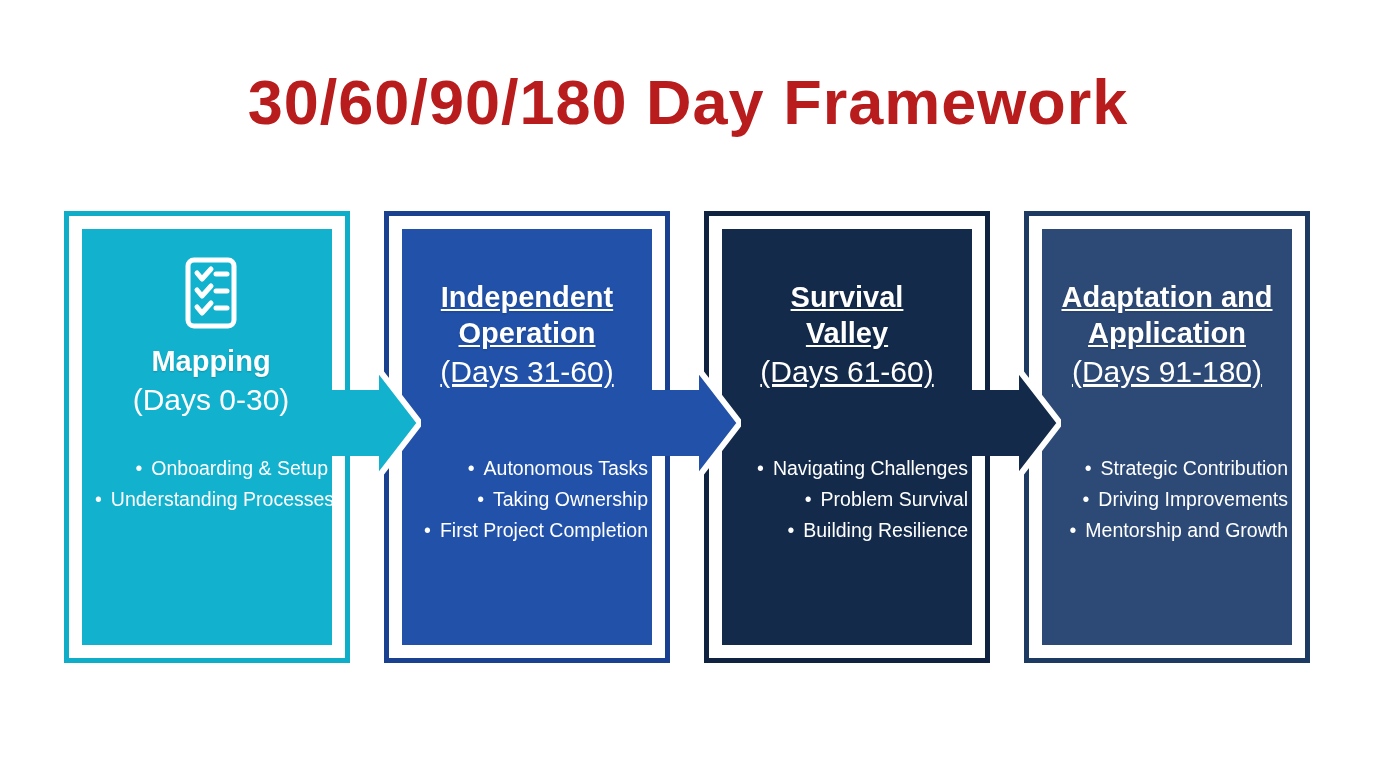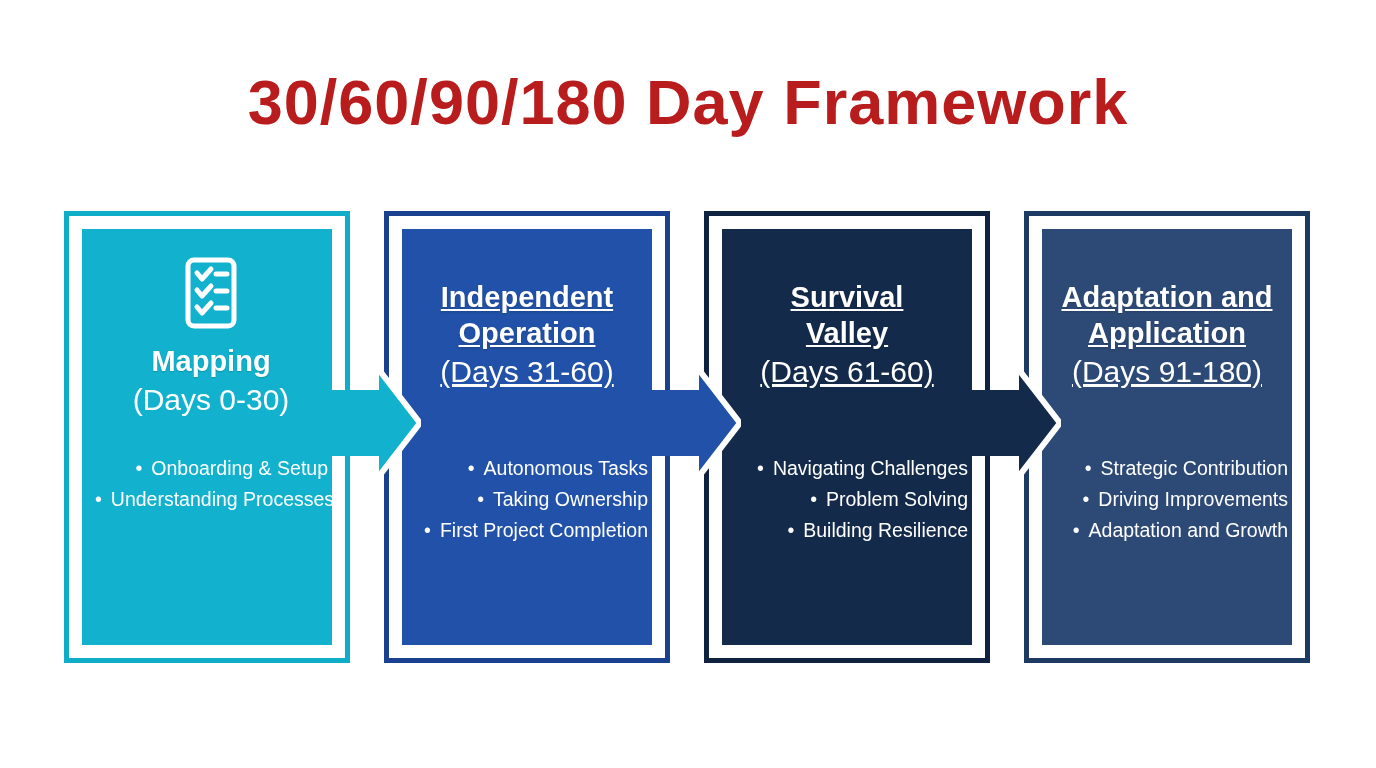--- a/index.html
+++ b/index.html
@@ -141,39 +141,39 @@
     <div class="stage-fill" style="background-color: rgb(19, 42, 75);">
       <div class="stage-head no-icon">
         <div class="stage-title">
           <div>Survival</div>
           <div>Valley</div>
         </div>
         <div class="stage-days">(Days 61-60)</div>
       </div>
       <div class="stage-bullets">
         <div class="bullet-row"><span class="bullet-dot">•</span><span>Navigating Challenges</span></div>
-        <div class="bullet-row"><span class="bullet-dot">•</span><span>Problem Solving</span></div>
+        <div class="bullet-row"><span class="bullet-dot">•</span><span>Problem Survival</span></div>
         <div class="bullet-row"><span class="bullet-dot">•</span><span>Building Resilience</span></div>
       </div>
     </div>
   </div>
 
   <div class="stage-box stage-4" style="border-color: rgb(29, 58, 99);">
     <div class="stage-fill" style="background-color: rgb(45, 74, 119);">
       <div class="stage-head no-icon">
         <div class="stage-title">
           <div>Adaptation and</div>
           <div>Application</div>
         </div>
         <div class="stage-days">(Days 91-180)</div>
       </div>
       <div class="stage-bullets">
         <div class="bullet-row"><span class="bullet-dot">•</span><span>Strategic Contribution</span></div>
         <div class="bullet-row"><span class="bullet-dot">•</span><span>Driving Improvements</span></div>
-        <div class="bullet-row"><span class="bullet-dot">•</span><span>Adaptation and Growth</span></div>
+        <div class="bullet-row"><span class="bullet-dot">•</span><span>Mentorship and Growth</span></div>
       </div>
     </div>
   </div>
 
   <svg class="flow-arrow arrow-1" viewBox="0 0 92 116">
     <polygon points="0,25 47,25 47,1 91,58 47,115 47,91 0,91" style="fill: rgb(18, 178, 206);"></polygon>
     <path d="M47,25 L47,1 L91,58 L47,115 L47,91" fill="none" stroke="#ffffff" stroke-width="6"></path>
   </svg>
   <svg class="flow-arrow arrow-2" viewBox="0 0 92 116">
     <polygon points="0,25 47,25 47,1 91,58 47,115 47,91 0,91" style="fill: rgb(33, 81, 168);"></polygon>

